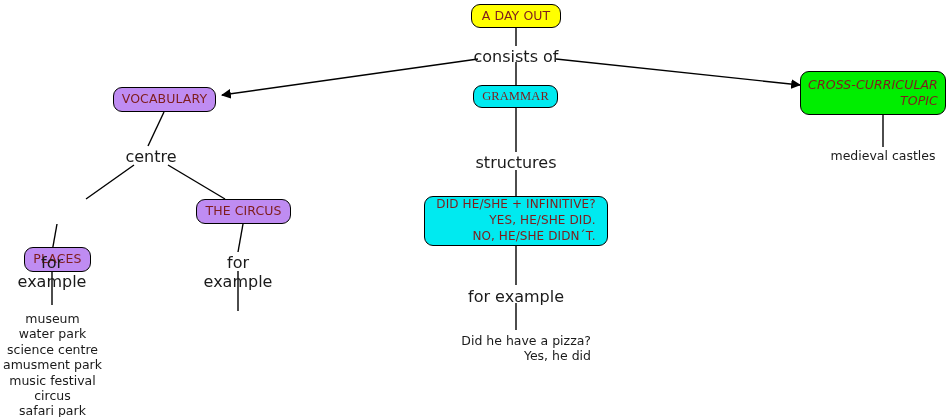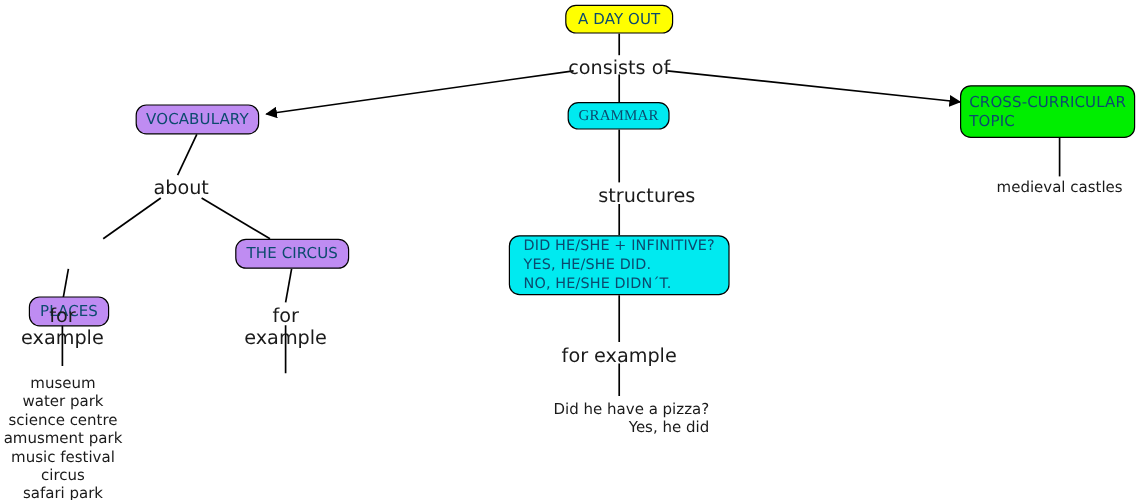--- a/index.html
+++ b/index.html
@@ -30,34 +30,34 @@
     pointer-events: none;
   }
   .node {
     position: absolute;
     box-sizing: border-box;
     border: 1.6px solid #000000;
     border-radius: 9px;
     display: flex;
     align-items: center;
     justify-content: center;
-    text-align: left;
+    text-align: right;
     line-height: 1.18;
     font-size: 12.5px;
     letter-spacing: 0.1px;
-    color: #0c4a6e;
+    color: #7f1d1d;
     white-space: pre-line;
     padding: 2px 6px;
   }
   .node.root      { background: #ffff00; }
   .node.vocab     { background: #bf8cf2; }
   .node.sub       { background: #bf8cf2; }
   .node.grammar   { background: #00eaf0; }
   .node.structure { background: #00eaf0; font-size: 12px; line-height: 1.33; }
-  .node.cross     { background: #00ee00; line-height: 1.3; }
+  .node.cross     { background: #00ee00; line-height: 1.3; font-style: italic; }
 
   .label {
     position: absolute;
     font-size: 16px;
     color: #1a1a1a;
     text-align: center;
     white-space: pre-line;
     line-height: 1.2;
     background: transparent;
   }
@@ -127,23 +127,23 @@
   <div class="node sub" style="left:24px; top:199px; width:67px; height:25px;margin-top:48px;">PLACES</div>
 
   <div class="node structure" style="left:424px; top:196px; width:184px; height:50px;">DID HE/SHE + INFINITIVE?
 YES, HE/SHE DID.
 NO, HE/SHE DIDN´T.</div>
 
   <div class="node sub" style="left:196px; top:199px; width:95px; height:25px;">THE CIRCUS</div>
 
   <div class="label" style="left:466px; top:47px; width:100px;">consists of</div>
 
-  <div class="label" style="left:111px; top:147px; width:80px;">about</div>
+  <div class="label" style="left:111px; top:147px; width:80px;">centre</div>
 
-  <div class="label" style="left:489px; top:153px; width:100px;">structures</div>
+  <div class="label" style="left:466px; top:153px; width:100px;">structures</div>
 
   <div class="label" style="left:12px; top:253px; width:80px;">for example</div>
 
   <div class="label" style="left:198px; top:253px; width:80px;">for example</div>
 
   <div class="label" style="left:466px; top:287px; width:100px;">for example</div>
 
   <div class="list" style="left:0px; top:311px; width:105px;">museum
 water park
 science centre

